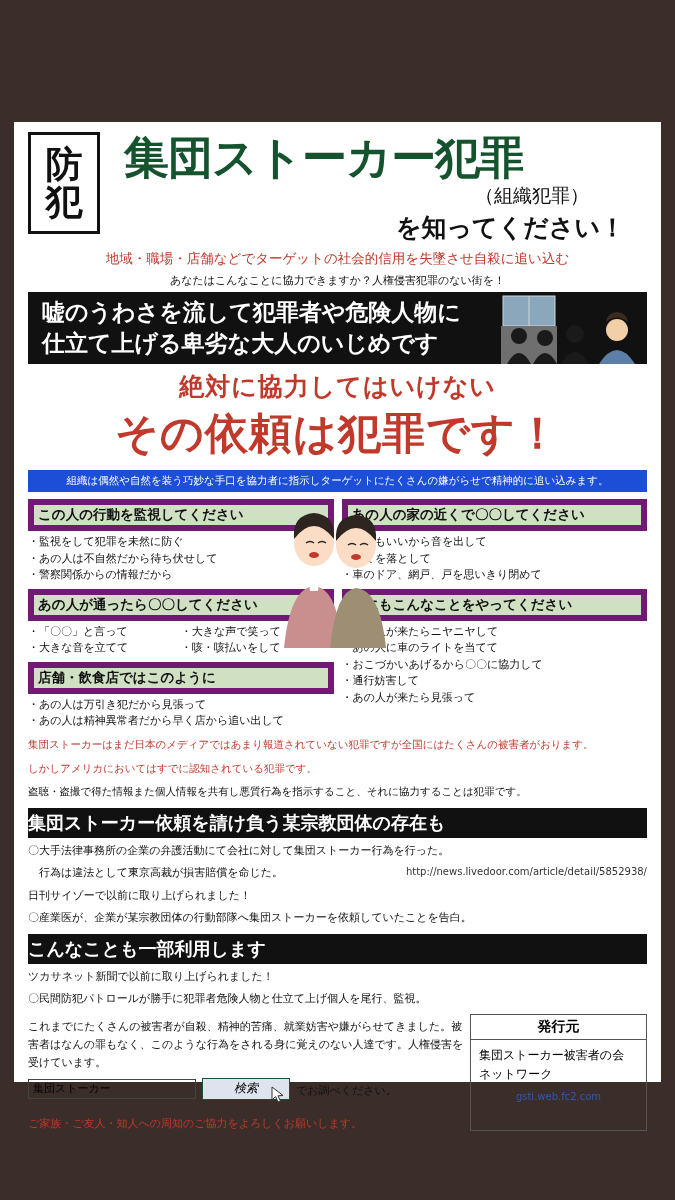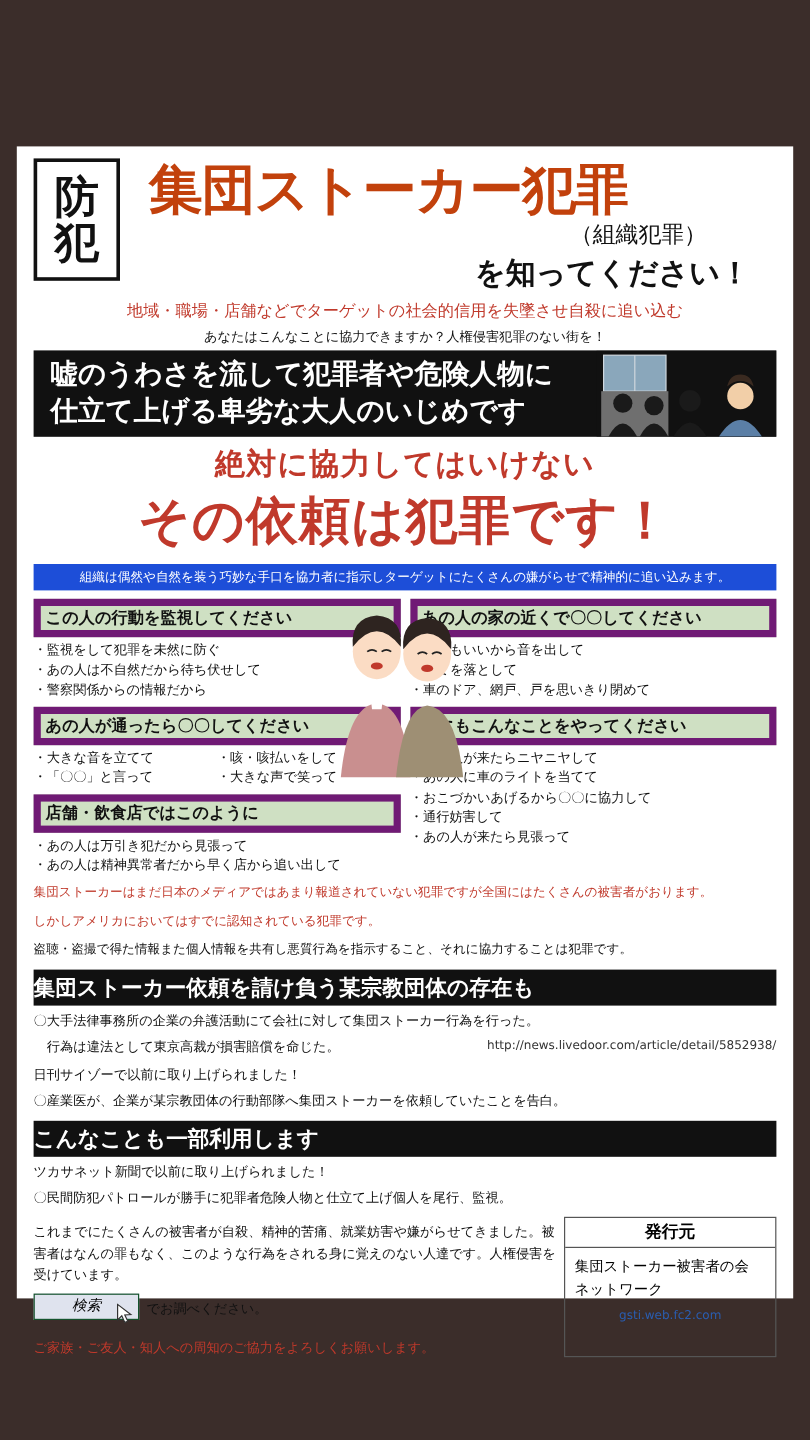--- a/index.html
+++ b/index.html
@@ -5,21 +5,21 @@
   html,body{margin:0;padding:0;background:#3a2e2b;}
   body{width:675px;height:1200px;overflow:hidden;font-family:"DejaVu Sans",sans-serif;}
   .frame{width:675px;height:1200px;background:#3b2d2a;position:relative;}
   .poster{position:absolute;left:14px;top:122px;width:647px;height:960px;background:#ffffff;box-sizing:border-box;padding:10px 14px 6px 14px;}
 
   
   .header{display:flex;align-items:flex-start;gap:10px;}
   .badge{border:3px solid #111;width:66px;height:96px;display:flex;flex-direction:column;align-items:center;justify-content:center;font-weight:bold;font-size:37px;line-height:1.0;color:#111;letter-spacing:0;flex:none;}
   .badge span{display:block;}
   .titlewrap{flex:1;padding-top:2px;}
-  .maintitle{font-size:45px;font-weight:bold;color:#c2410c;letter-spacing:-1px;line-height:1.05;margin-left:14px;}
+  .maintitle{font-size:45px;font-weight:bold;color:#14532d;letter-spacing:-1px;line-height:1.05;margin-left:14px;}
   .subparen{text-align:right;font-size:19px;color:#111;margin-top:2px;padding-right:58px;}
   .subknow{text-align:right;font-size:25px;font-weight:bold;color:#111;margin-top:2px;padding-right:22px;}
   .redline{color:#c0392b;font-size:13.5px;text-align:center;margin-top:6px;}
   .smallline{color:#111;font-size:11px;text-align:center;margin-top:5px;}
 
   .blackbar{background:#111;color:#fff;margin-top:4px;height:72px;display:flex;align-items:center;padding-left:14px;position:relative;overflow:hidden;}
   .blackbar .txt{font-size:23px;font-weight:bold;line-height:1.35;}
   .blackbar .art{position:absolute;right:0;top:0;width:150px;height:72px;}
 
   .redmid{text-align:center;color:#c0392b;font-size:25px;font-weight:bold;margin-top:6px;letter-spacing:1px;}
@@ -105,26 +105,26 @@
 
     <div class="cols">
       <div class="col">
         <div class="secthead">この人の行動を監視してください</div>
         <div class="item">・監視をして犯罪を未然に防ぐ</div>
         <div class="item">・あの人は不自然だから待ち伏せして</div>
         <div class="item">・警察関係からの情報だから</div>
 
         <div class="secthead" style="margin-top:5px;">あの人が通ったら〇〇してください</div>
         <div class="twocol">
+          <div class="item">・「〇〇」と言って</div>
+          <div class="item">・大きな声で笑って</div>
+        </div>
+        <div class="twocol">
           <div class="item">・大きな音を立てて</div>
           <div class="item">・咳・咳払いをして</div>
-        </div>
-        <div class="twocol">
-          <div class="item">・「〇〇」と言って</div>
-          <div class="item">・大きな声で笑って</div>
         </div>
 
         <div class="secthead" style="margin-top:5px;">店舗・飲食店ではこのように</div>
         <div class="item">・あの人は万引き犯だから見張って</div>
         <div class="item">・あの人は精神異常者だから早く店から追い出して</div>
       </div>
 
       <svg class="centerart" viewBox="0 0 120 145">
         <ellipse cx="36" cy="40" rx="20" ry="23" fill="#fbdcc4"></ellipse>
         <path d="M16 36 q20 -26 40 0 q2 -24 -20 -26 q-22 2 -20 26z" fill="#2e2420"></path>
@@ -170,20 +170,21 @@
     <div class="body11">〇産業医が、企業が某宗教団体の行動部隊へ集団ストーカーを依頼していたことを告白。</div>
 
     <div class="sectionbar">こんなことも一部利用します</div>
     <div class="body11">ツカサネット新聞で以前に取り上げられました！</div>
     <div class="body11">〇民間防犯パトロールが勝手に犯罪者危険人物と仕立て上げ個人を尾行、監視。</div>
 
     <div class="bottom">
       <div class="bleft">
         <div class="body11">これまでにたくさんの被害者が自殺、精神的苦痛、就業妨害や嫌がらせてきました。被害者はなんの罪もなく、このような行為をされる身に覚えのない人達です。人権侵害を受けています。</div>
         <div class="searchrow">
+          <div class="searchbox">集団ストーカー</div>
           <div class="searchbtn">
             <span>検索</span>
             <svg class="cursor" width="14" height="18" viewBox="0 0 14 18">
               <path d="M1 1 L1 14 L4.5 10.5 L7 16 L9.5 15 L7 9.8 L12 9.5 Z" fill="#fff" stroke="#333" stroke-width="1"></path>
             </svg>
           </div>
           <span class="body11">でお調べください。</span>
         </div>
         <div class="redsmall">ご家族・ご友人・知人への周知のご協力をよろしくお願いします。</div>
       </div>

